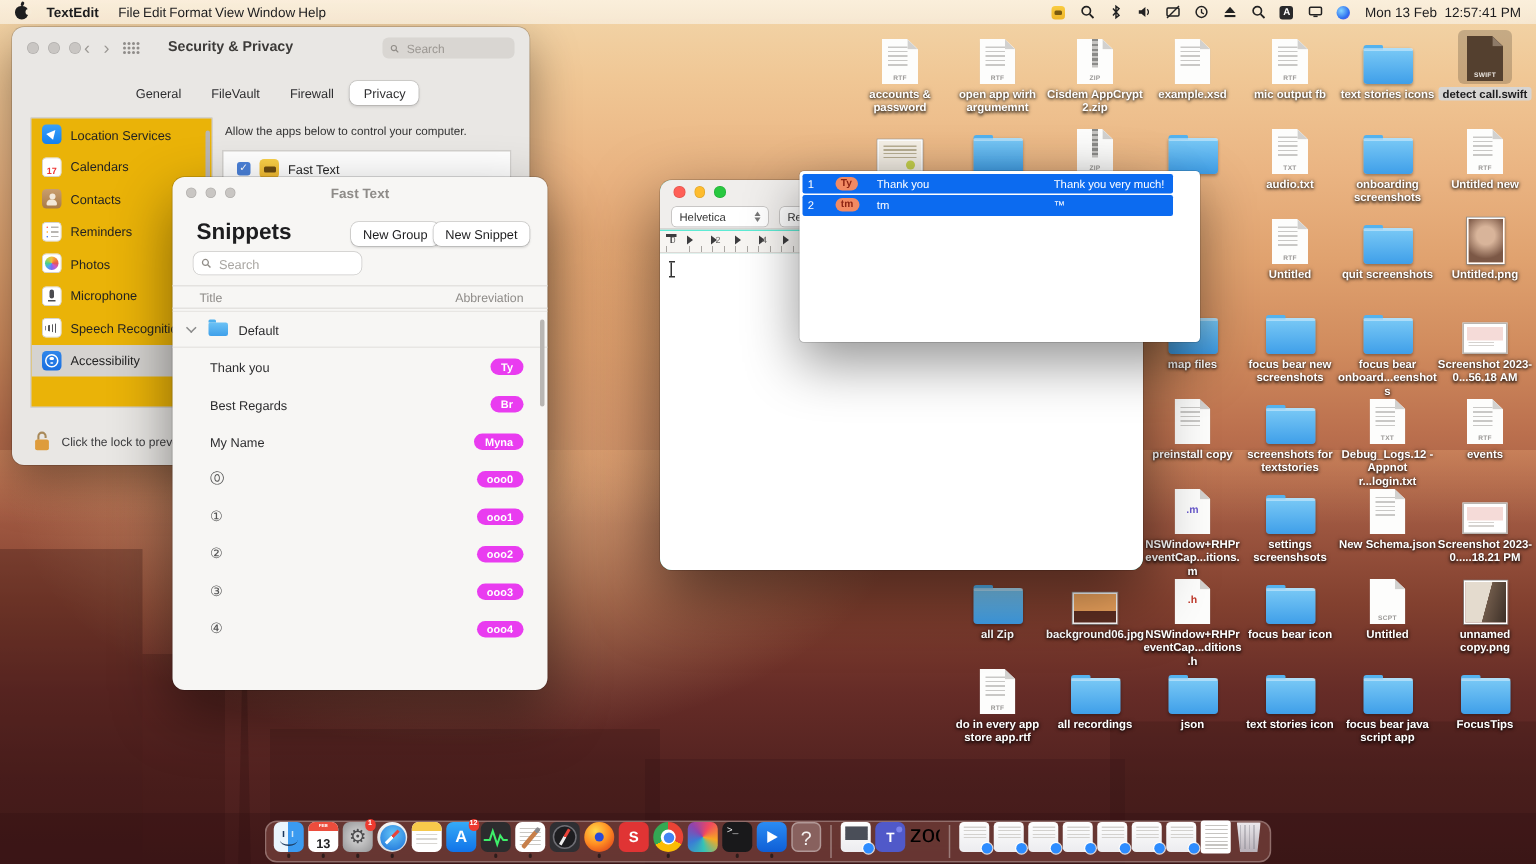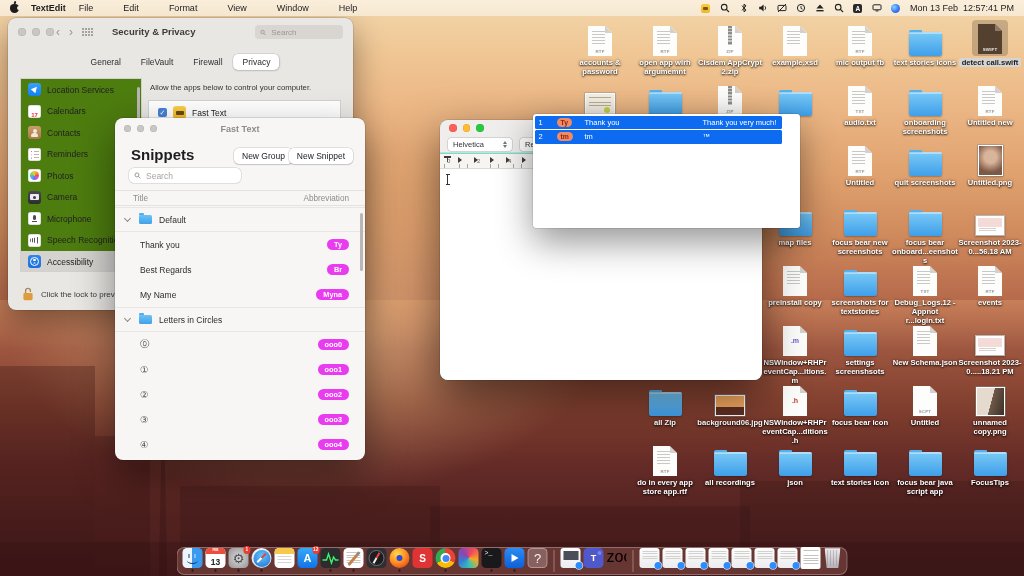--- a/index.html
+++ b/index.html
@@ -15,21 +15,21 @@
   .haze{position:absolute;left:0;right:0;top:300px;height:50px;background:linear-gradient(rgba(255,190,130,.25),rgba(255,190,130,0));}
 
   
   .menubar{position:absolute;left:0;top:0;right:0;height:16px;z-index:8;display:flex;align-items:center;
     padding:0 10px;background:linear-gradient(rgba(252,243,228,.85),rgba(247,235,216,.85));backdrop-filter:blur(8px);
     font-size:9px;color:#1c1c1e;}
   .apple{width:9px;height:9px;background:#1d1d1f;border-radius:4px 4px 4.5px 4.5px;position:relative;margin-right:12px;flex:none;}
   .apple::before{content:"";position:absolute;right:-2px;top:2.5px;width:4px;height:4px;border-radius:50%;background:#f7ecd8;}
   .apple::after{content:"";position:absolute;top:-3px;left:4px;width:1.8px;height:3px;background:#1d1d1f;border-radius:1px;transform:rotate(22deg);}
   .mb-app{font-weight:700;margin-right:13px;}
-  .mb-menus{display:flex;gap:30px;}
+  .mb-menus{display:flex;gap:2px;}
   .mb-right{margin-left:auto;display:flex;align-items:center;gap:9px;}
   .si{width:10px;height:10px;display:inline-flex;align-items:center;justify-content:center;flex:none;}
   .si svg{width:10px;height:10px;display:block;}
   .si-ft{width:9px;height:9px;border-radius:2.5px;background:linear-gradient(#f9cb3f,#efb62a);position:relative;}
   .si-ft::before{content:"";position:absolute;left:2px;top:3.5px;width:5px;height:2.5px;background:#7a5a10;border-radius:1px;}
   .si-a{width:9px;height:9px;border-radius:2px;background:#29292b;color:#fff;font-size:6.5px;font-weight:700;display:flex;align-items:center;justify-content:center;}
   .si-siri{width:9px;height:9px;border-radius:50%;background:radial-gradient(circle at 35% 35%,#84d4ff,#2d6ef0 62%,#a84ad8);}
   .mb-clock{white-space:pre;}
 
   
@@ -49,21 +49,21 @@
   .sp-grid i{background:#8f8c89;border-radius:50%;}
   .sp-title{position:absolute;left:104px;top:8px;font-size:9.5px;font-weight:700;color:#3d3b39;}
   .sp-search{position:absolute;right:10px;top:7px;width:88px;height:14px;border-radius:4px;background:rgba(118,112,106,.14);
     display:flex;align-items:center;gap:3px;padding:0 5px;}
   .sp-search svg{width:7px;height:7px;}
   .sp-search input{border:0;outline:0;background:transparent;width:100%;font-size:8px;color:#444;}
   .sp-search input::placeholder{color:#9b9792;}
   .sp-tabs{position:absolute;top:36px;left:50%;transform:translateX(-50%);display:flex;gap:2px;}
   .sp-tab{border:0;background:transparent;font-size:8.5px;color:#2d2d2f;padding:3px 9px;border-radius:5px;}
   .sp-tab.active{background:#fff;box-shadow:0 0 0 .5px rgba(0,0,0,.15),0 1px 2px rgba(0,0,0,.12);}
-  .sp-side{position:absolute;left:12px;top:60px;width:122px;bottom:38px;background:#4d7c0f;border:1px solid #d3d1ce;border-radius:1px;overflow:hidden;}
+  .sp-side{position:absolute;left:12px;top:60px;width:122px;bottom:38px;background:#eab308;border:1px solid #d3d1ce;border-radius:1px;overflow:hidden;}
   .sp-row{display:flex;align-items:center;gap:6px;height:21.5px;padding:0 7px;font-size:8.5px;color:#222;}
   .sp-row.selected{background:#d5d3d0;}
   .spi{width:13px;height:13px;border-radius:3px;position:relative;flex:none;}
   .spi-location{background:linear-gradient(#3aa0f8,#1380ef);}
   .spi-location::after{content:"";position:absolute;left:3.5px;top:3px;width:0;height:0;border-left:3px solid transparent;border-right:3px solid transparent;border-bottom:6.5px solid #fff;transform:rotate(40deg);}
   .spi-contacts{background:linear-gradient(#c99e6d,#a87a49);}
   .spi-contacts::before{content:"";position:absolute;left:4.5px;top:2.5px;width:4px;height:4px;border-radius:50%;background:#f3e8d8;}
   .spi-contacts::after{content:"";position:absolute;left:3px;top:7px;width:7px;height:4px;border-radius:3px 3px 1px 1px;background:#f3e8d8;}
   .spi-cal{background:#fff;box-shadow:inset 0 0 0 .5px #c9c6c2;color:#e33;font-size:6px;font-weight:700;display:flex;align-items:flex-end;justify-content:center;}
   .spi-rem{background:#fff;box-shadow:inset 0 0 0 .5px #c9c6c2;}
@@ -691,24 +691,20 @@
           </div>
           <div class="sp-row">
             <span class="spi spi-rem"></span>
             <span>Reminders</span>
           </div>
           <div class="sp-row">
             <span class="spi spi-photos"></span>
             <span>Photos</span>
           </div>
           <div class="sp-row">
-            <span class="spi spi-camera"></span>
-            <span>Camera</span>
-          </div>
-          <div class="sp-row">
             <span class="spi spi-mic"></span>
             <span>Microphone</span>
           </div>
           <div class="sp-row">
             <span class="spi spi-speech"></span>
             <span>Speech Recognition</span>
           </div>
           <div class="sp-row selected">
             <span class="spi spi-access"></span>
             <span>Accessibility</span>
@@ -769,25 +765,20 @@
           <span class="pill">Ty</span>
         </div>
         <div class="ft-row item">
           <span class="ft-item-title">Best Regards</span>
           <span class="pill">Br</span>
         </div>
         <div class="ft-row item">
           <span class="ft-item-title">My Name</span>
           <span class="pill">Myna</span>
         </div>
-        <div class="ft-row group">
-          <span class="chev"></span>
-          <span class="mini-folder"></span>
-          <span class="ft-group-label">Letters in Circles</span>
-        </div>
         <div class="ft-row item">
           <span class="ft-item-title circ">⓪</span>
           <span class="pill">ooo0</span>
         </div>
         <div class="ft-row item">
           <span class="ft-item-title circ">①</span>
           <span class="pill">ooo1</span>
         </div>
         <div class="ft-row item">
           <span class="ft-item-title circ">②</span>

